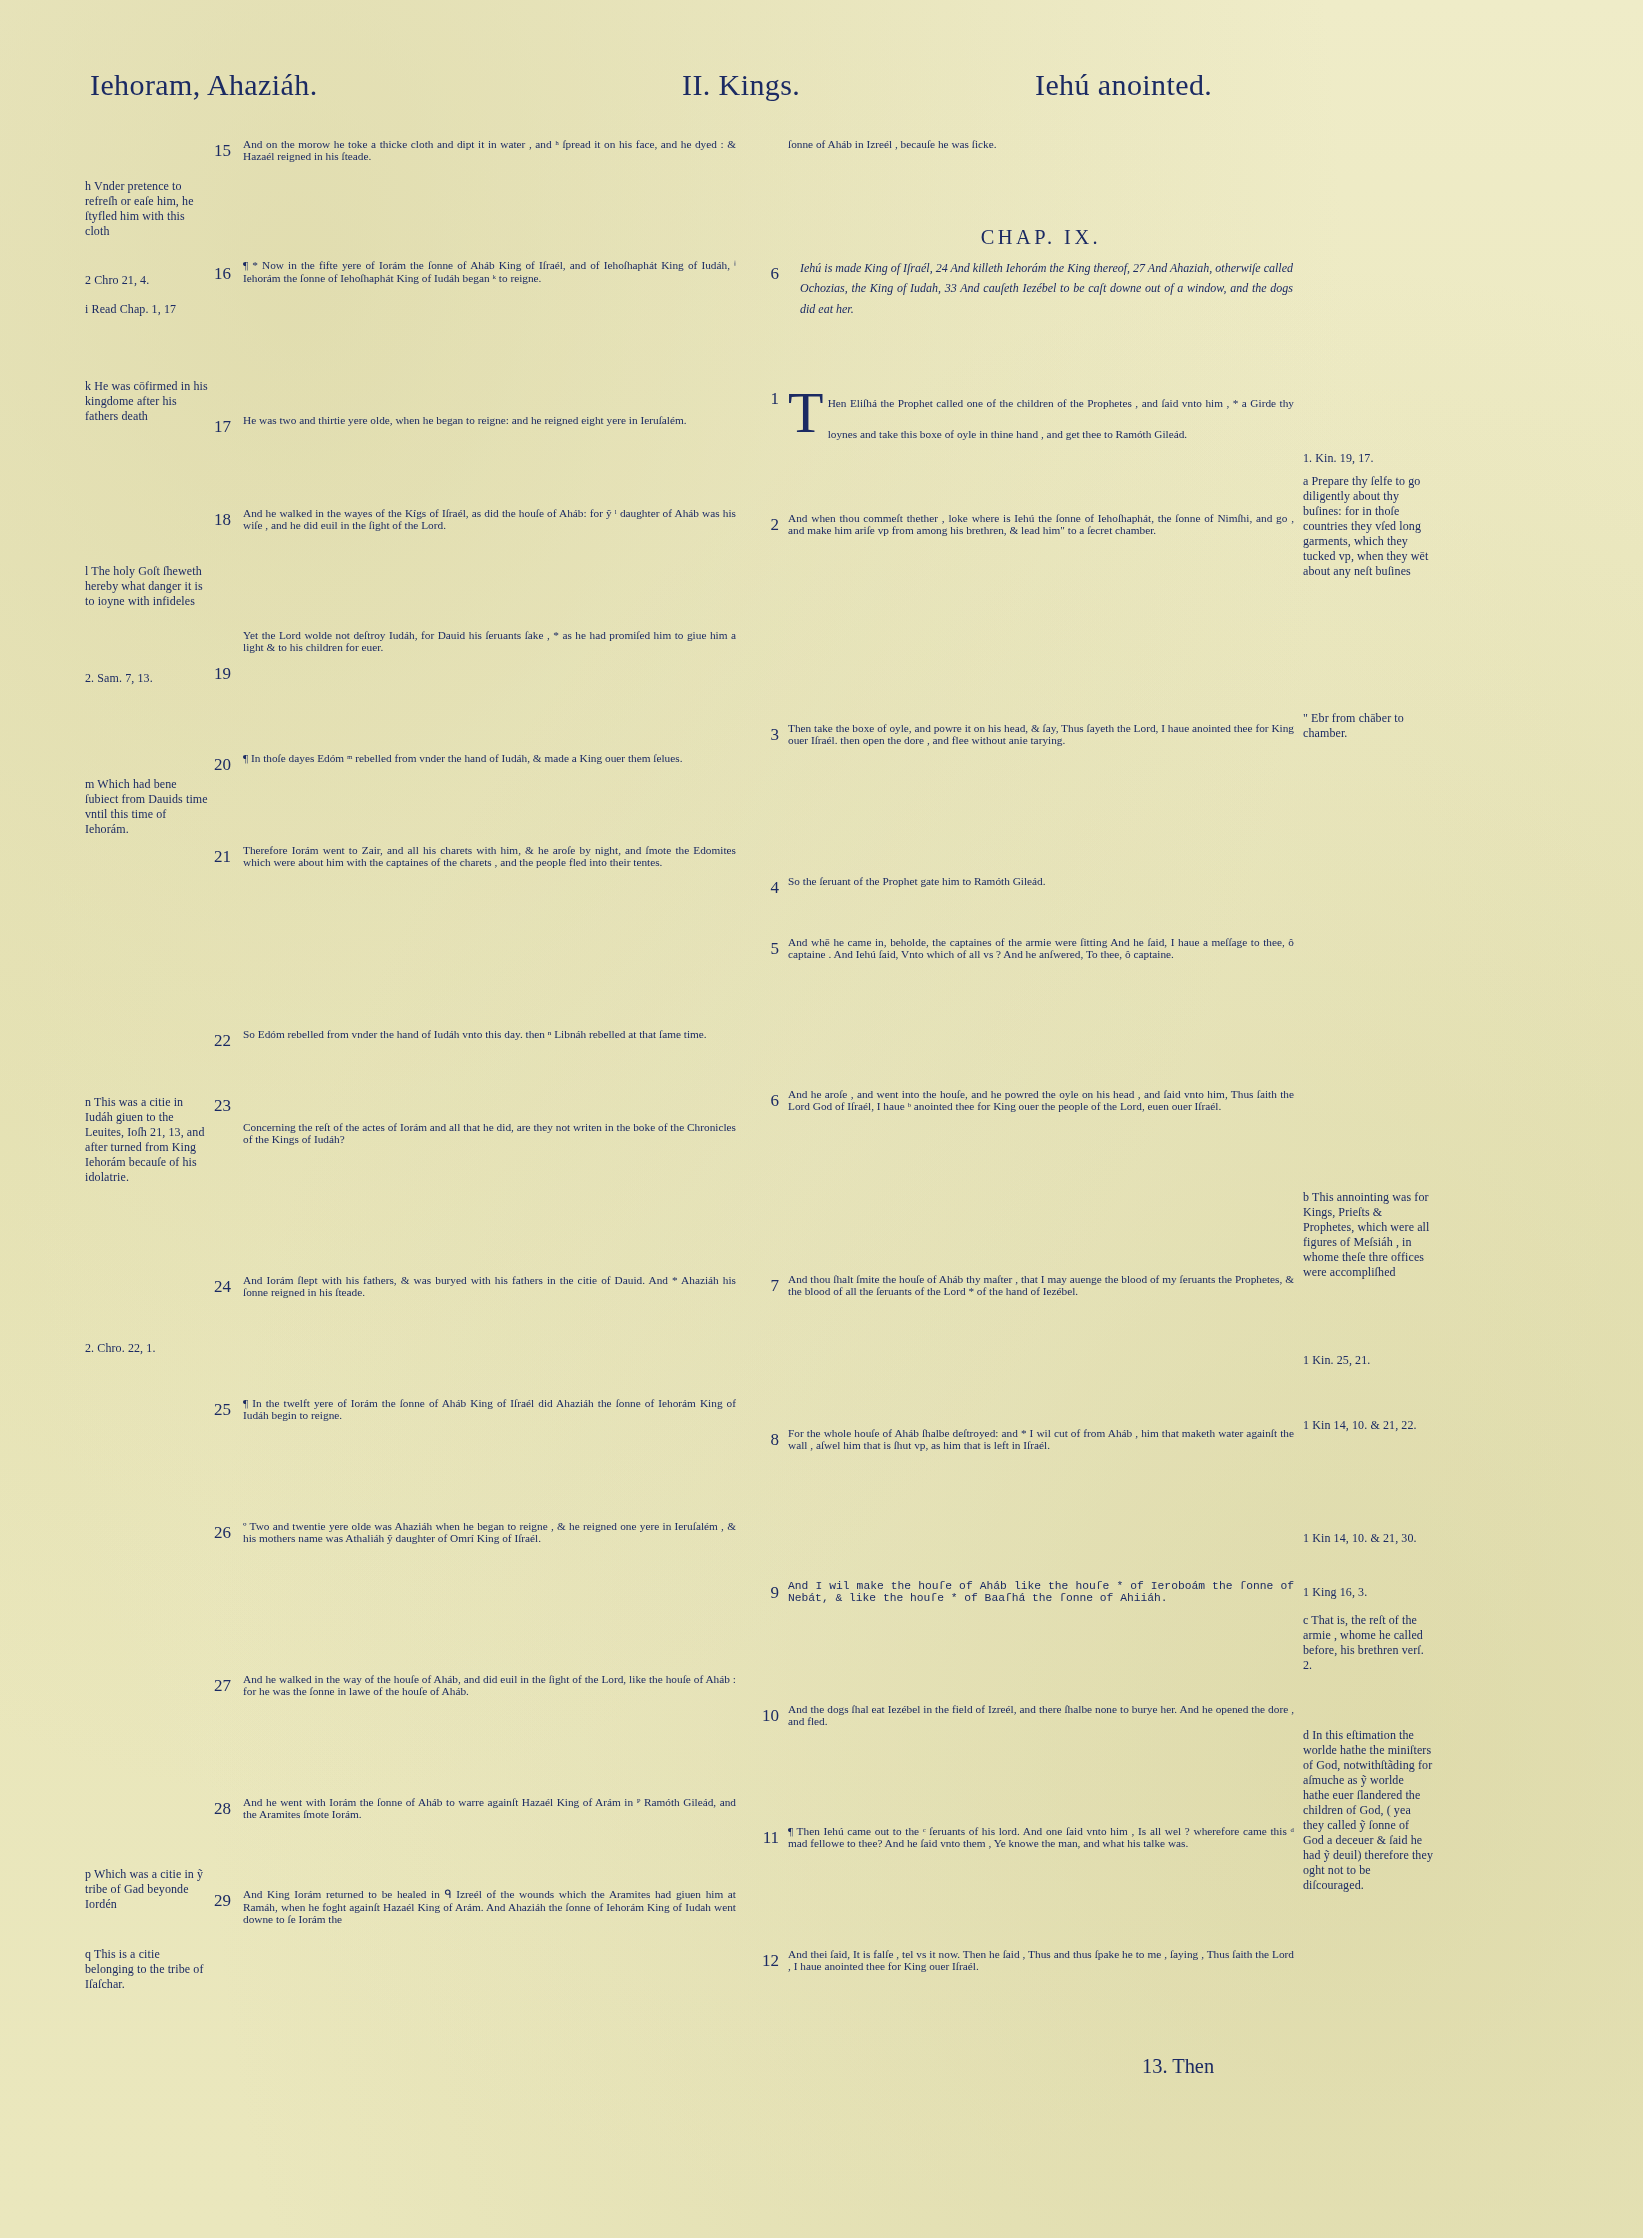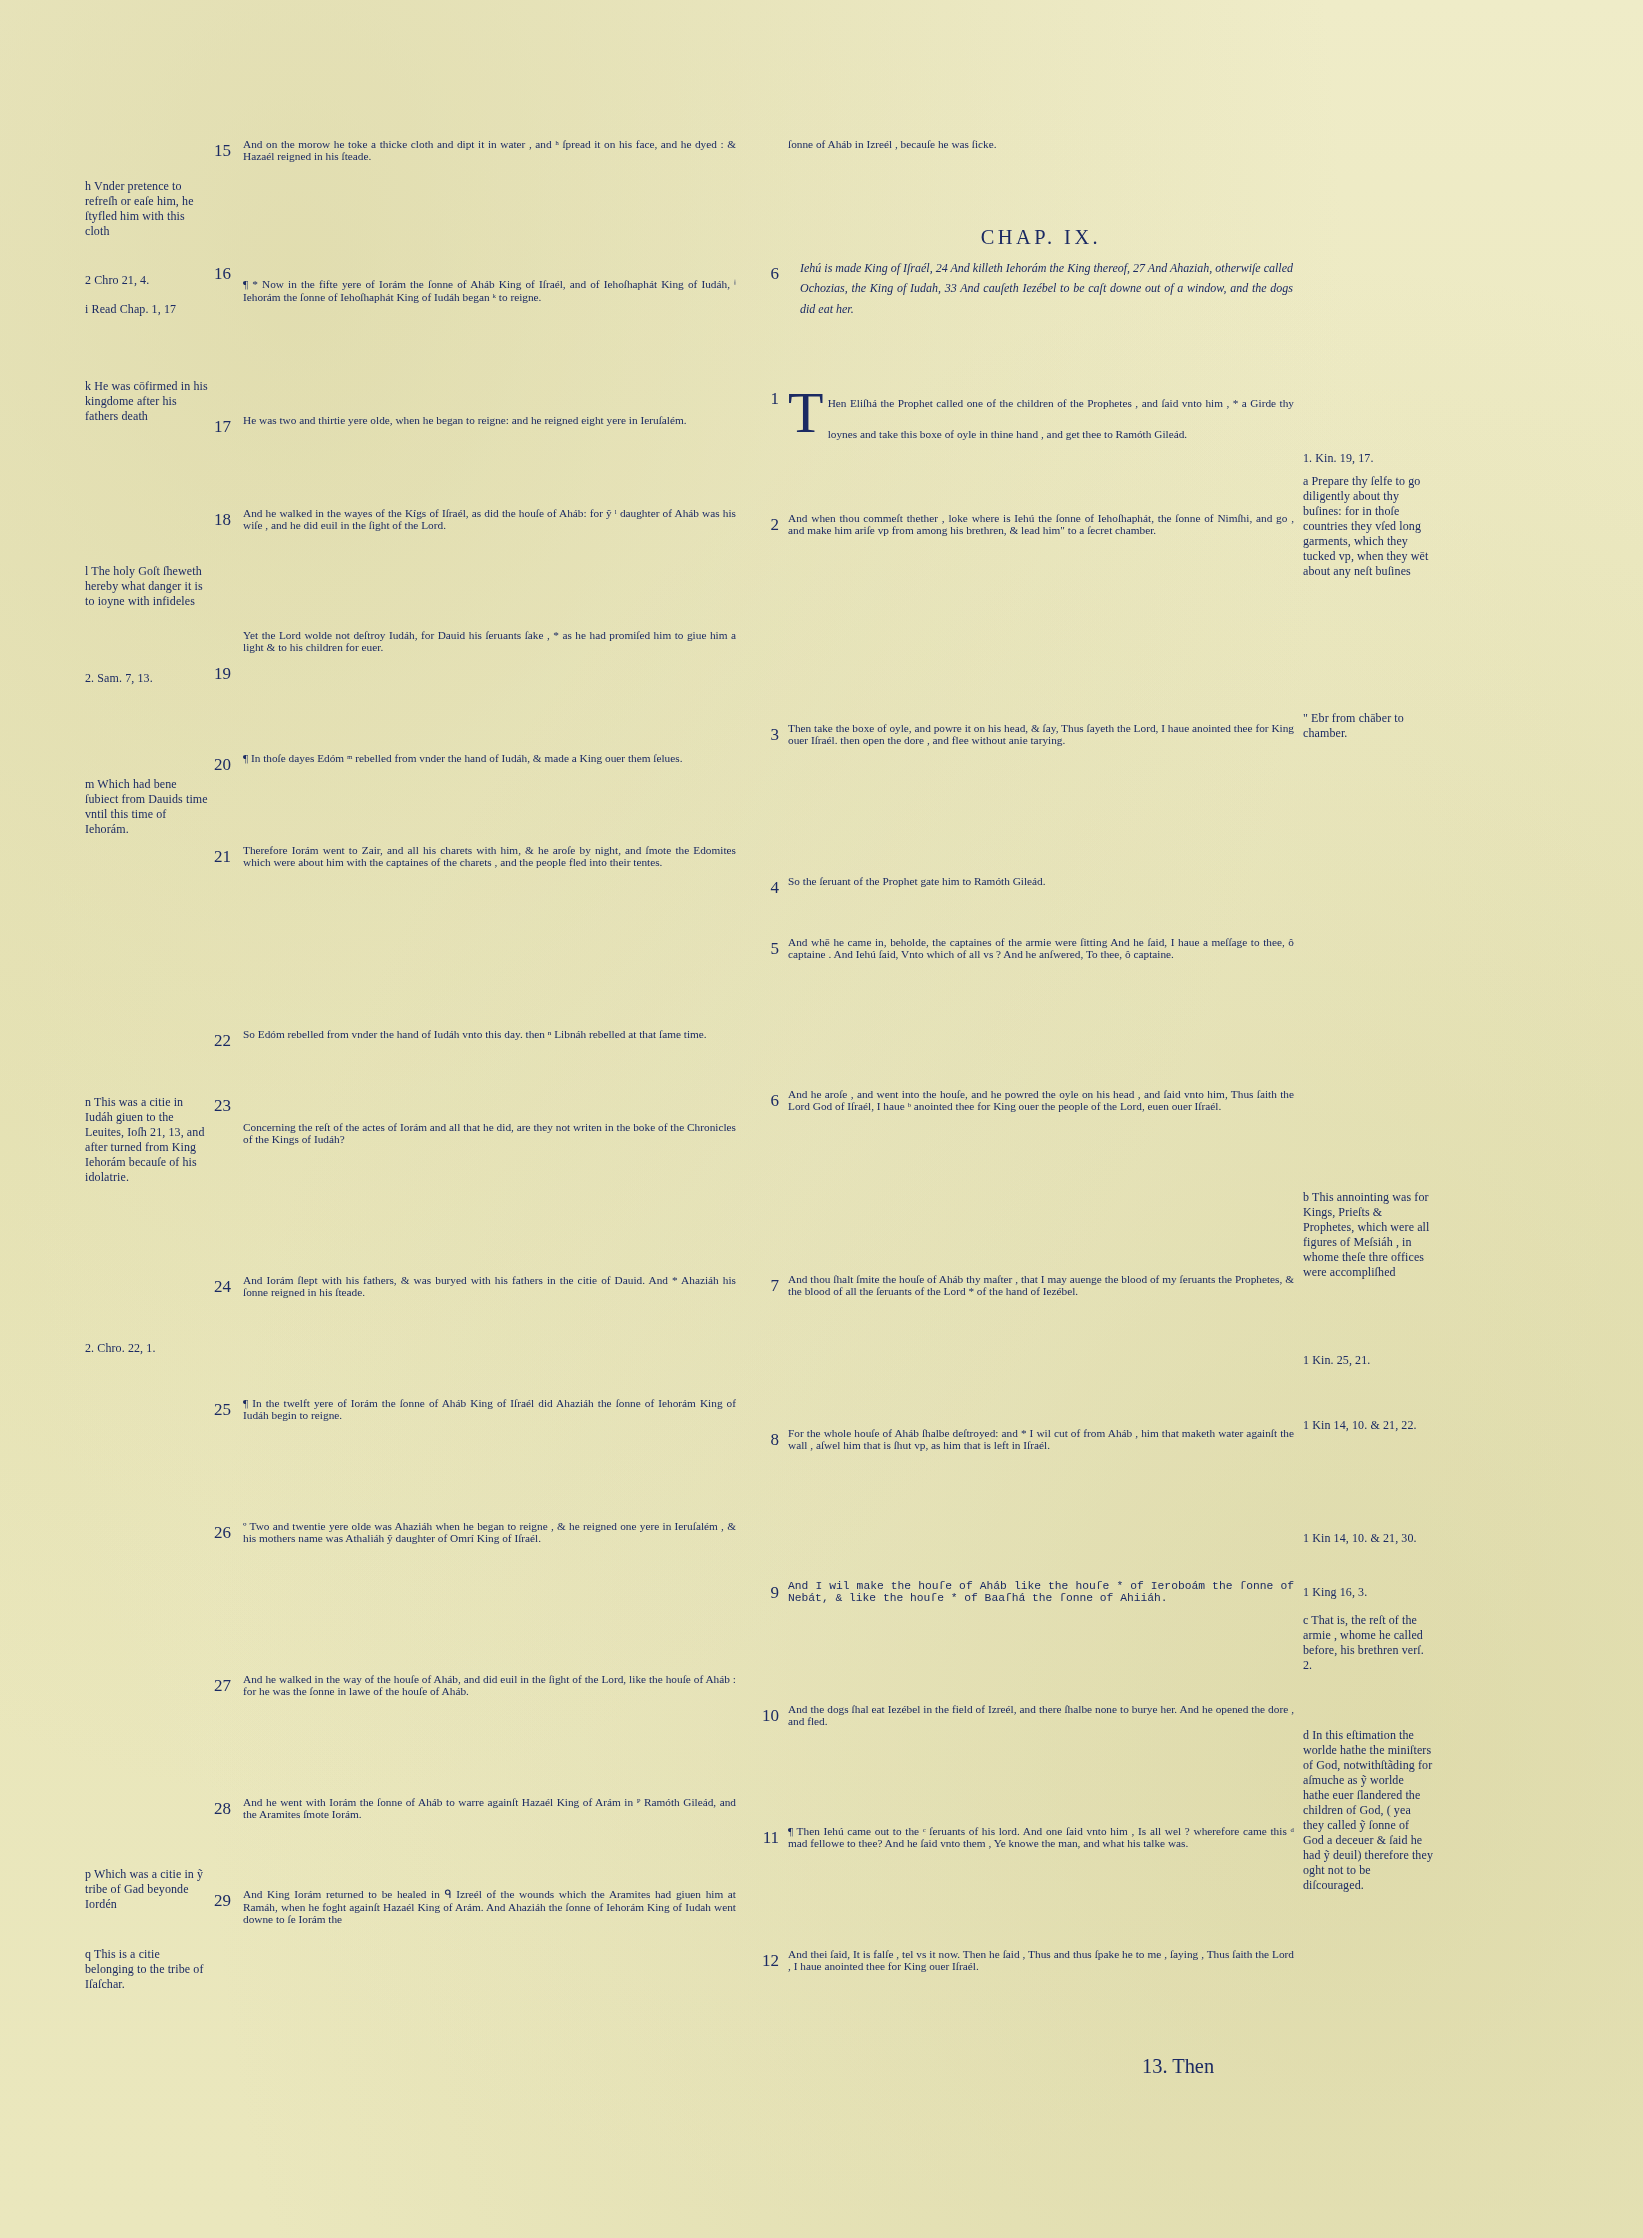--- a/index.html
+++ b/index.html
@@ -103,20 +103,25 @@
     font-size: 20.4px;
   }
 </style>
 </head>
 <body>
 
 <div class="paper"></div>
 
 <div class="page">
 
+  <div class="header">
+    <span class="hdr-left">Iehoram, Ahaziáh.</span>
+    <span class="hdr-mid">II. Kings.</span>
+    <span class="hdr-right">Iehú anointed.</span>
+  </div>
 
   <div class="marg marg-left" style="top:179px;">h Vnder pretence to refreſh or eaſe him, he ſtyfled him with this cloth</div>
   <div class="marg marg-left" style="top:273px;">2 Chro 21, 4.</div>
   <div class="marg marg-left" style="top:302px;">i Read Chap. 1, 17</div>
   <div class="marg marg-left" style="top:379px;">k He was cōfirmed in his kingdome after his fathers death</div>
   <div class="marg marg-left" style="top:564px;">l The holy Goſt ſheweth hereby what danger it is to ioyne with infideles</div>
   <div class="marg marg-left" style="top:671px;">2. Sam. 7, 13.</div>
   <div class="marg marg-left" style="top:777px;">m Which had bene ſubiect from Dauids time vntil this time of Iehorám.</div>
   <div class="marg marg-left" style="top:1095px;">n This was a citie in Iudáh giuen to the Leuites, Ioſh 21, 13, and after turned from King Iehorám becauſe of his idolatrie.</div>
   <div class="marg marg-left" style="top:1341px;">2. Chro. 22, 1.</div>
@@ -144,21 +149,21 @@
   <div class="vnum vn-left" style="top:1031px;">22</div>
   <div class="vnum vn-left" style="top:1096px;">23</div>
   <div class="vnum vn-left" style="top:1277px;">24</div>
   <div class="vnum vn-left" style="top:1400px;">25</div>
   <div class="vnum vn-left" style="top:1523px;">26</div>
   <div class="vnum vn-left" style="top:1676px;">27</div>
   <div class="vnum vn-left" style="top:1799px;">28</div>
   <div class="vnum vn-left" style="top:1891px;">29</div>
 
   <div class="blk left" style="top:138px;">And on the morow he toke a thicke cloth and dipt it in water , and ʰ ſpread it on his face, and he dyed : &amp; Hazaél reigned in his ſteade.</div>
-  <div class="blk left" style="top:276px;">¶ * Now in the fifte yere of Iorám the ſonne of Aháb King of Iſraél, and of Iehoſhaphát King of Iudáh, ⁱ Iehorám the ſonne of Iehoſhaphát King of Iudáh began ᵏ to reigne.</div>
+  <div class="blk left" style="top:257px;">¶ * Now in the fifte yere of Iorám the ſonne of Aháb King of Iſraél, and of Iehoſhaphát King of Iudáh, ⁱ Iehorám the ſonne of Iehoſhaphát King of Iudáh began ᵏ to reigne.</div>
   <div class="blk left" style="top:414px;">He was two and thirtie yere olde, when he began to reigne: and he reigned eight yere in Ieruſalém.</div>
   <div class="blk left" style="top:507px;">And he walked in the wayes of the Kígs of Iſraél, as did the houſe of Aháb: for ỹ ˡ daughter of Aháb was his wiſe , and he did euil in the ſight of the Lord.</div>
   <div class="blk left" style="top:629px;">Yet the Lord wolde not deſtroy Iudáh, for Dauid his ſeruants ſake , * as he had promiſed him to giue him a light &amp; to his children for euer.</div>
   <div class="blk left" style="top:752px;">¶ In thoſe dayes Edóm ᵐ rebelled from vnder the hand of Iudáh, &amp; made a King ouer them ſelues.</div>
   <div class="blk left" style="top:844px;">Therefore Iorám went to Zair, and all his charets with him, &amp; he aroſe by night, and ſmote the Edomites which were about him with the captaines of the charets , and the people fled into their tentes.</div>
   <div class="blk left" style="top:1028px;">So Edóm rebelled from vnder the hand of Iudáh vnto this day. then ⁿ Libnáh rebelled at that ſame time.</div>
   <div class="blk left" style="top:1121px;">Concerning the reſt of the actes of Iorám and all that he did, are they not writen in the boke of the Chronicles of the Kings of Iudáh?</div>
   <div class="blk left" style="top:1274px;">And Iorám ſlept with his fathers, &amp; was buryed with his fathers in the citie of Dauid. And * Ahaziáh his ſonne reigned in his ſteade.</div>
   <div class="blk left" style="top:1397px;">¶ In the twelft yere of Iorám the ſonne of Aháb King of Iſraél did Ahaziáh the ſonne of Iehorám King of Iudáh begin to reigne.</div>
   <div class="blk left" style="top:1520px;">º Two and twentie yere olde was Ahaziáh when he began to reigne , &amp; he reigned one yere in Ieruſalém , &amp; his mothers name was Athaliáh ỹ daughter of Omrí King of Iſraél.</div>

